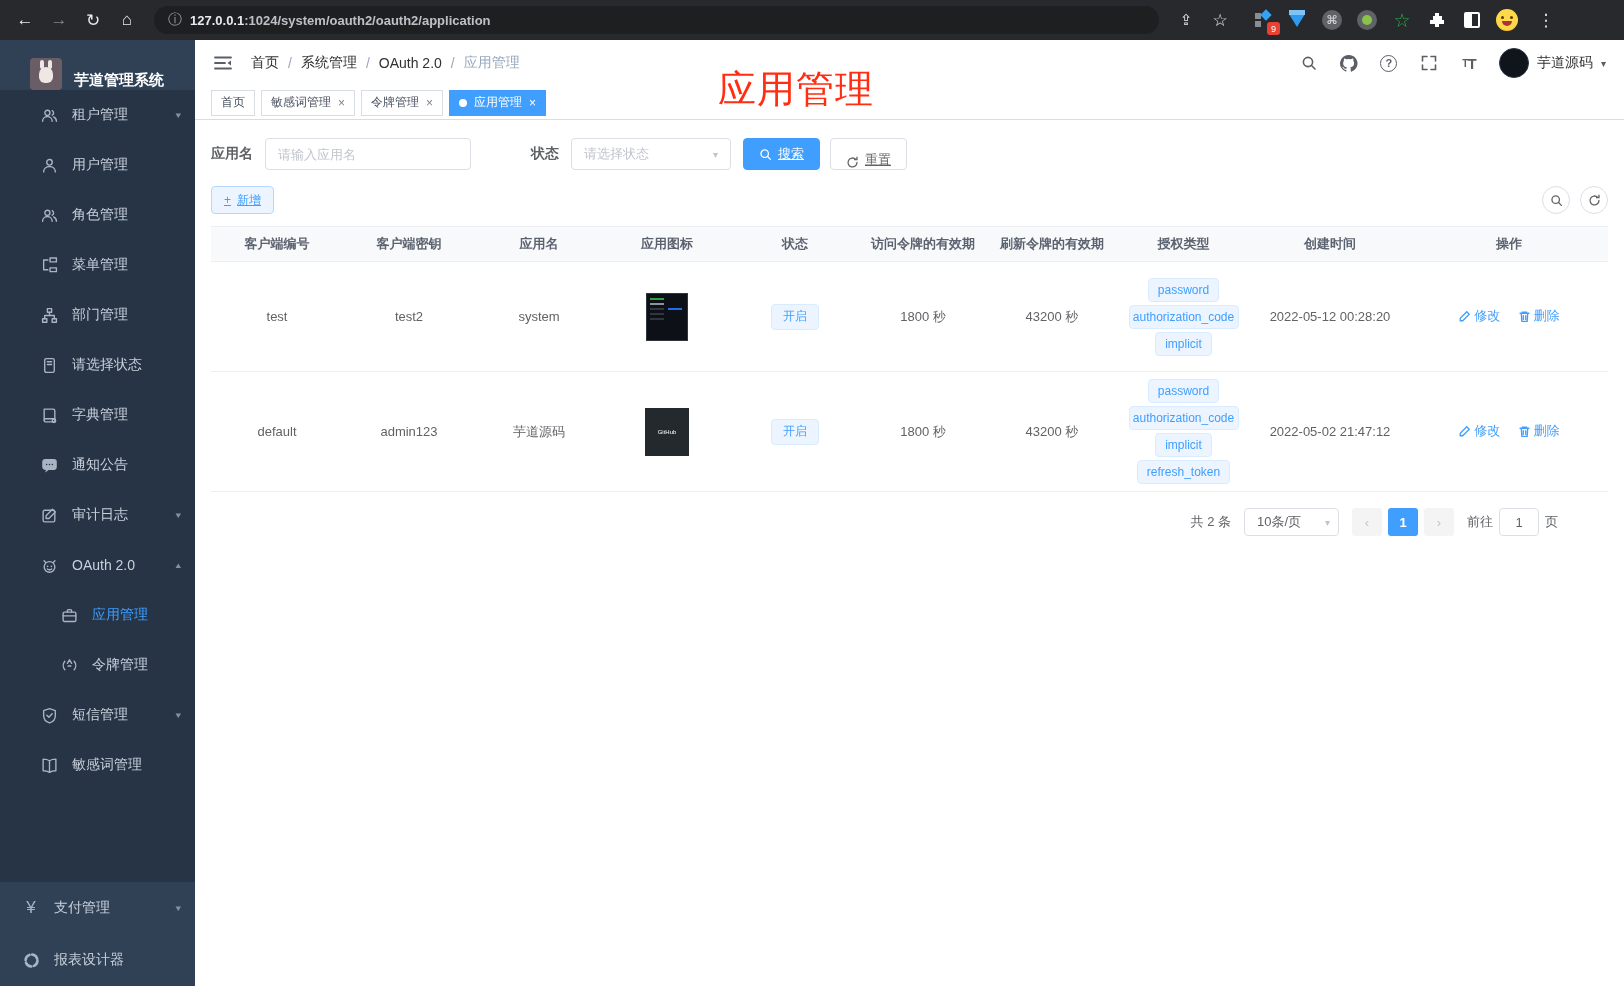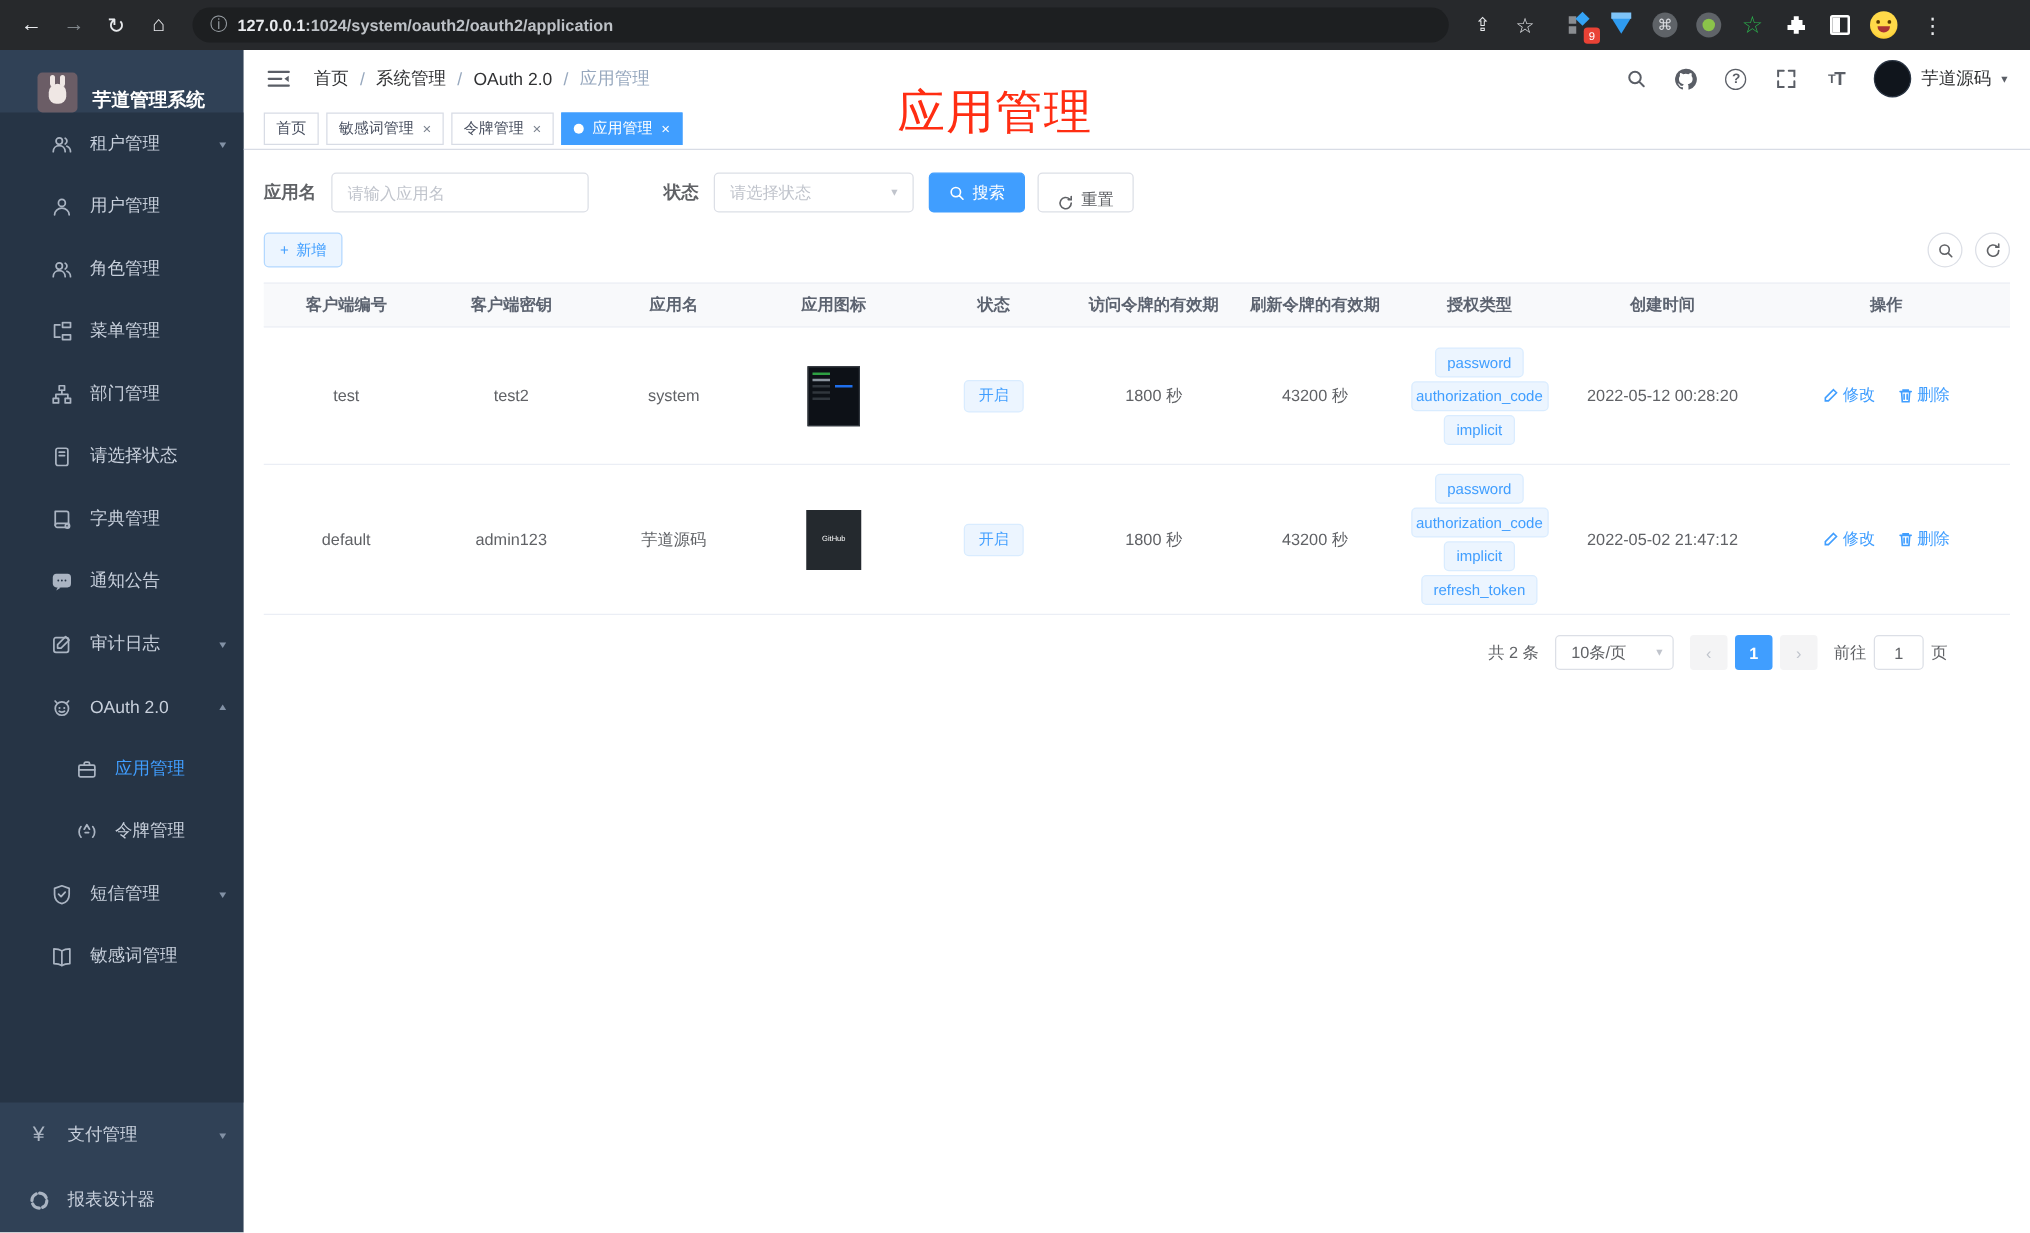--- a/index.html
+++ b/index.html
@@ -80,21 +80,21 @@
   .annotation { position:absolute; left:523px; top:24px; font-size:38px; font-weight:500; color:#ff2d12; z-index:40; letter-spacing:1px; }
 
   .content { padding:18px 16px 0; flex:1; }
   .filter-row { display:flex; align-items:center; }
   .f-label { font-size:14px; font-weight:bold; color:#606266; margin-right:12px; }
   .f-input { width:206px; height:32px; border:1px solid #dcdfe6; border-radius:4px; padding:0 12px; font-size:13px; color:#606266; font-family:inherit; }
   .f-input::placeholder { color:#c0c4cc; }
   .f-select { width:160px; height:32px; border:1px solid #dcdfe6; border-radius:4px; padding:0 12px; font-size:13px; color:#c0c4cc; display:flex; align-items:center; justify-content:space-between; cursor:pointer; }
   .f-select .caret { color:#c0c4cc; }
   .gap1 { width:60px; }
-  .btn { height:32px; border-radius:4px; font-size:13px; display:inline-flex; align-items:center; gap:6px; padding:0 15px; cursor:pointer; border:1px solid #dcdfe6; background:#fff; color:#606266; }
+  .btn { height:32px; border-radius:4px; font-size:13px; display:inline-flex; align-items:center; gap:6px; padding:0 15px; cursor:pointer; border:1px solid #dcdfe6; background:#fff; color:#606266;text-decoration:underline; }
   .btn-primary { background:#409eff; border-color:#409eff; color:#fff; margin-left:12px; }
   .btn-reset { margin-left:10px;align-items:flex-end; }
   .btn-plain { background:#ecf5ff; border-color:#b3d8ff; color:#409eff; height:28px; padding:0 12px; font-size:12px; }
   .toolbar-row { margin-top:16px; display:flex; align-items:center; }
   .tool-circles { margin-left:auto; display:flex; gap:10px; }
   .circle-btn { width:28px; height:28px; border-radius:50%; border:1px solid #dcdfe6; background:#fff; color:#606266; display:flex; align-items:center; justify-content:center; cursor:pointer; }
   svg.mini { width:13px; height:13px; fill:none; stroke:currentColor; stroke-width:1.6; stroke-linecap:round; }
 
   
   .table { margin-top:12px; width:100%; font-size:13px; color:#606266; }

